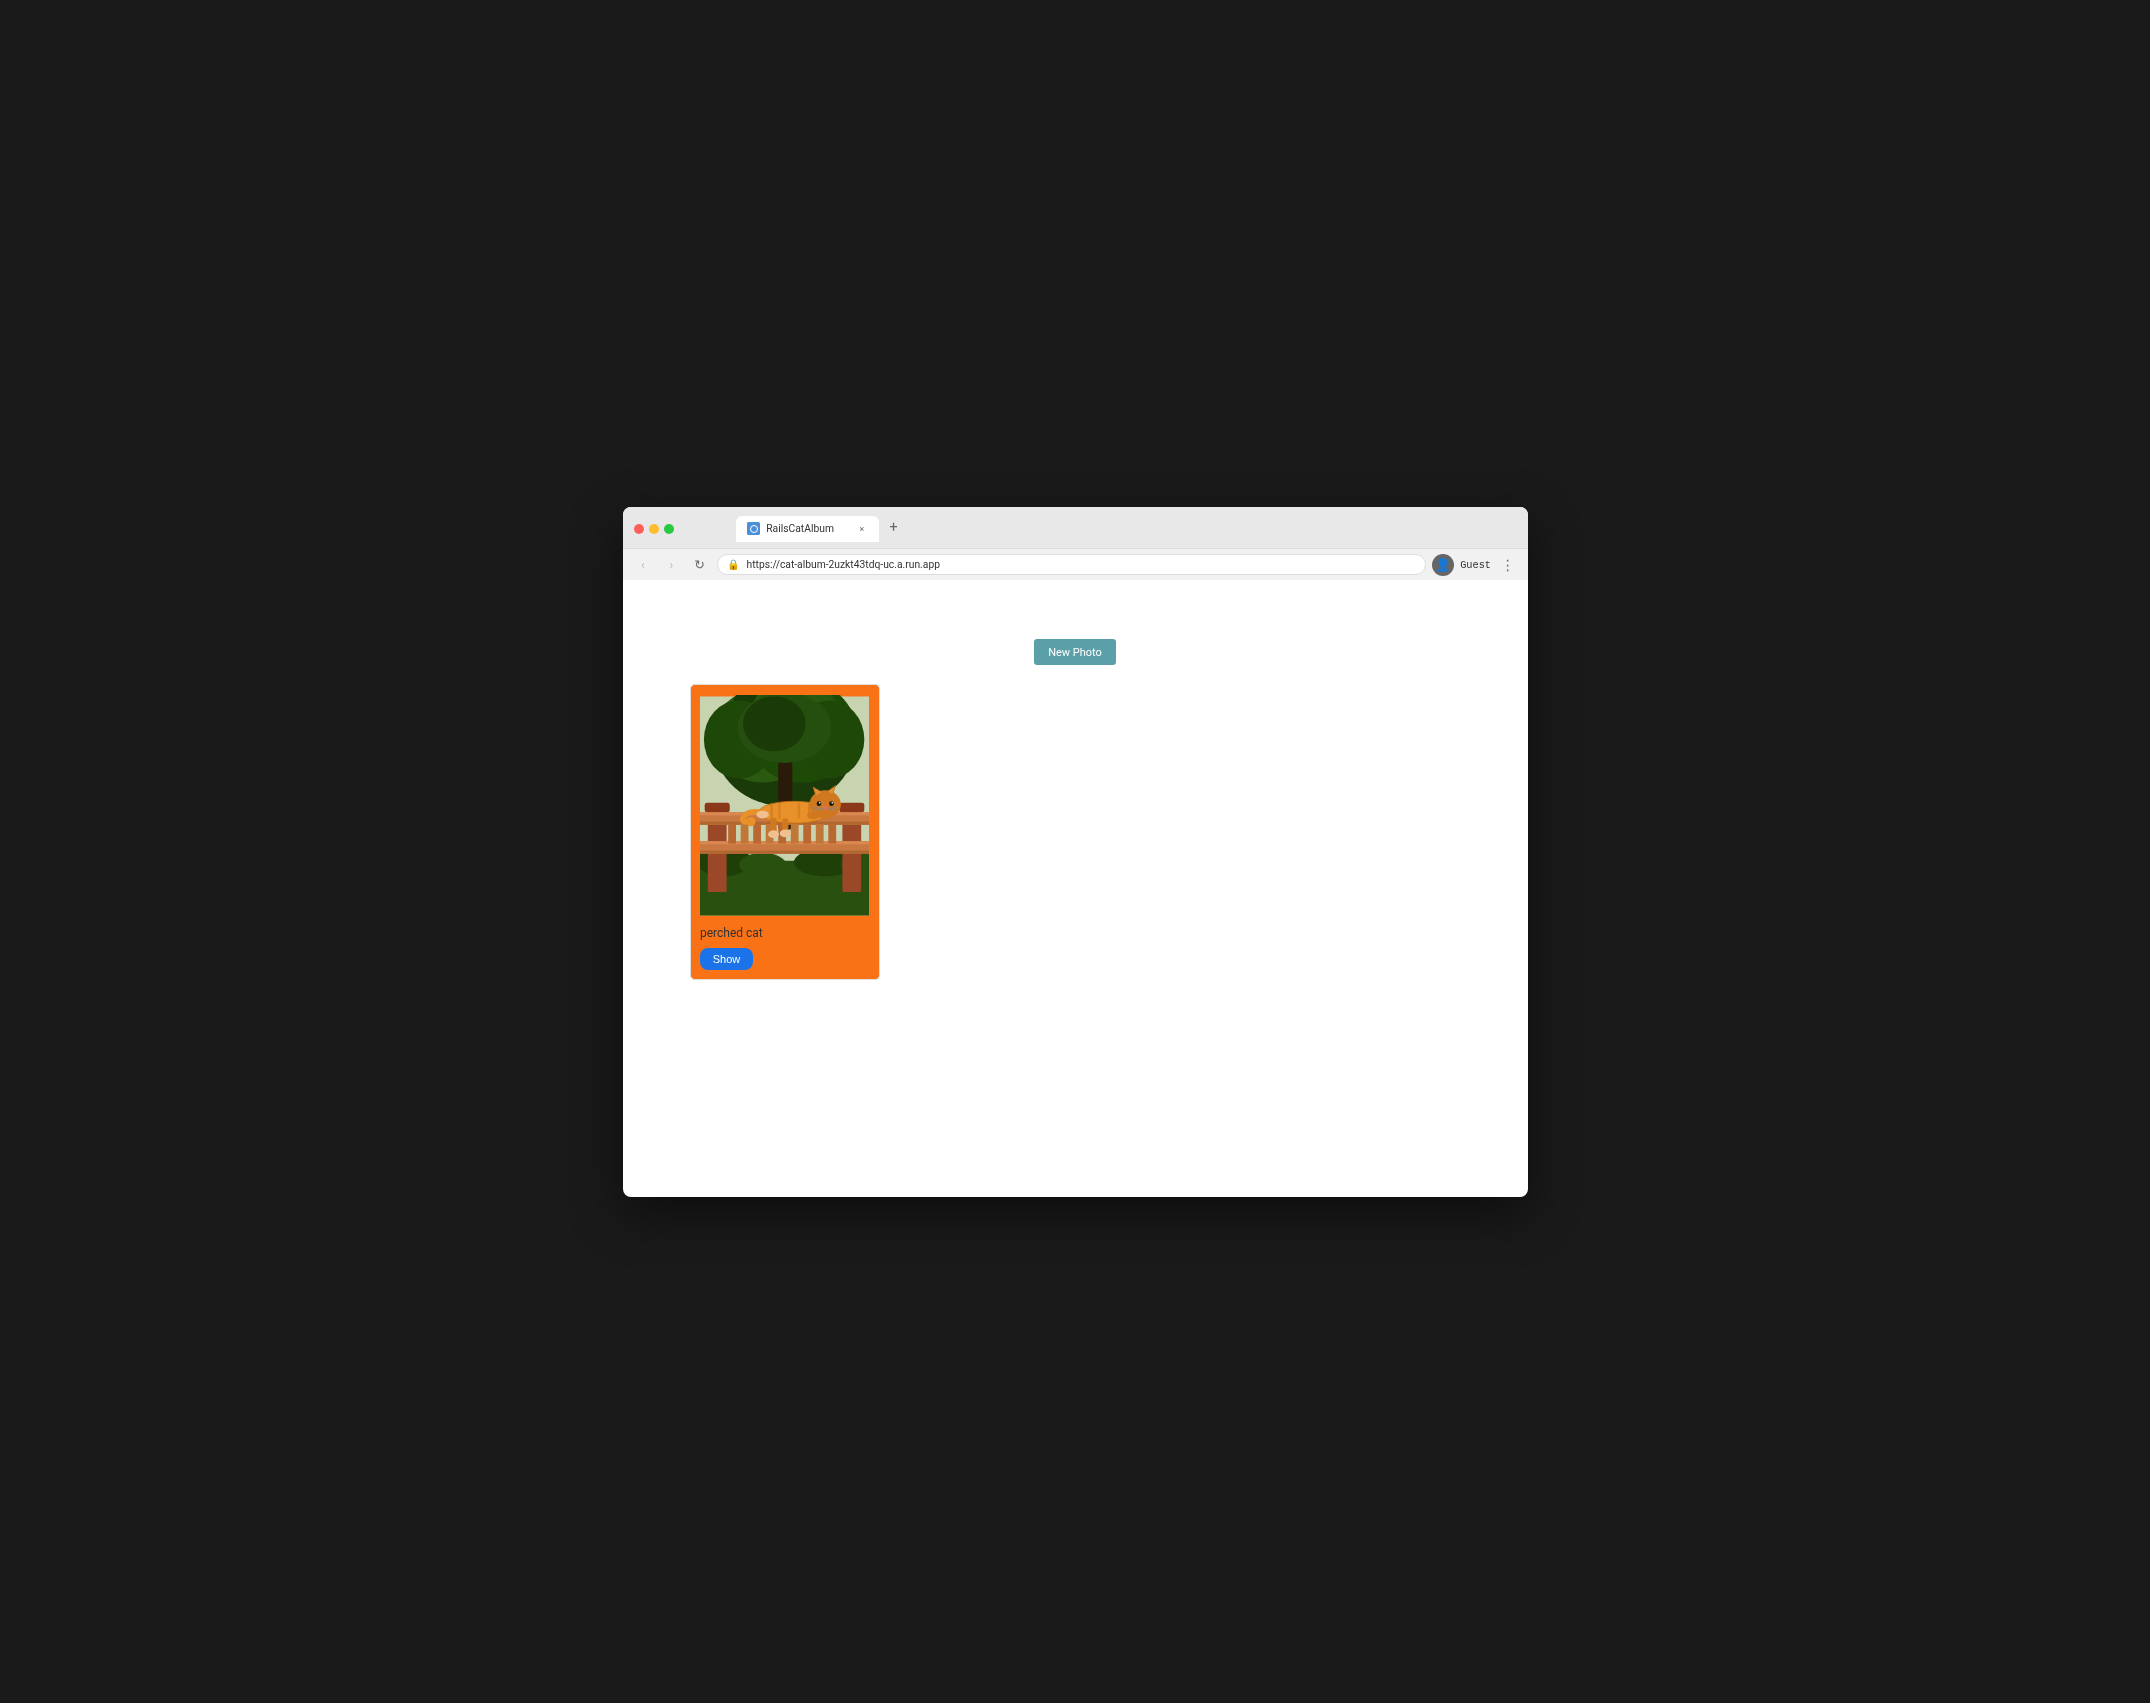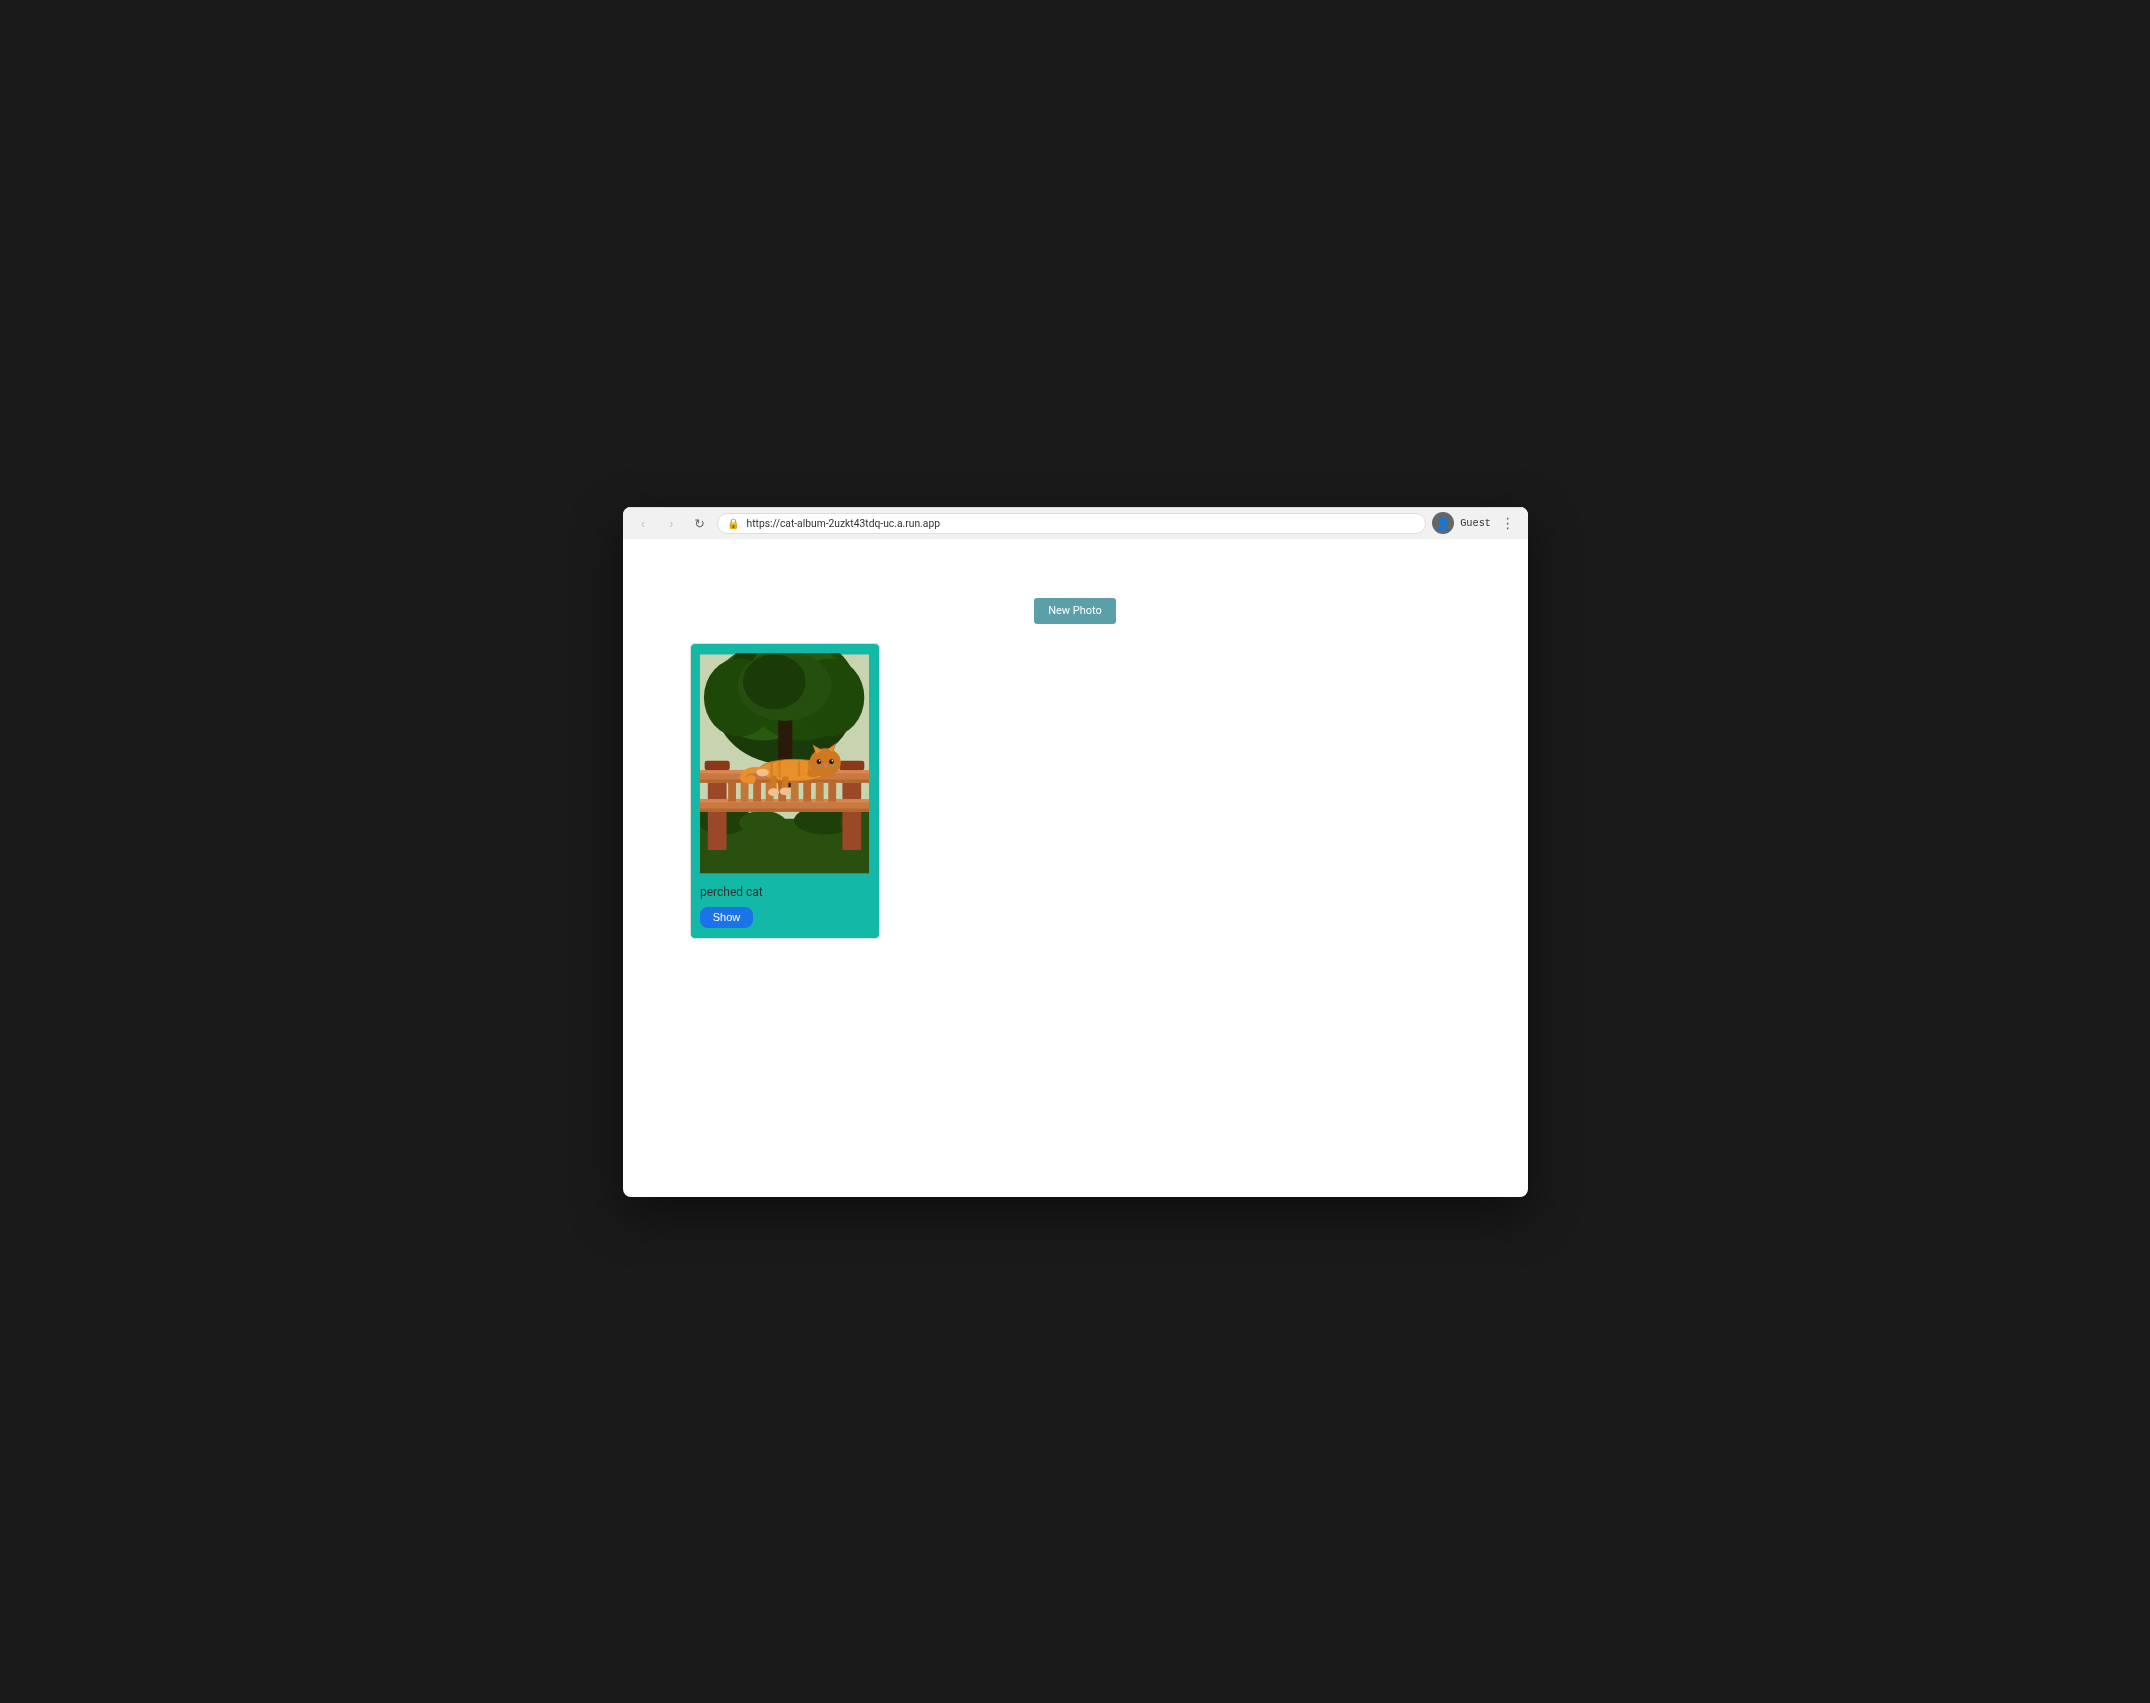--- a/index.html
+++ b/index.html
@@ -255,21 +255,21 @@
       flex-wrap: wrap;
       gap: 12.7px;
       padding: 0 48px;
     }
 
     .photo-card {
       border: 0.8px solid #ddd;
       border-radius: 4.8px;
       padding: 9.5px;
       width: 190px;
-      background: #14b8a6;
+      background: #f97316;
     }
 
     .photo-image-container {
       width: 100%;
       height: 222px;
       overflow: hidden;
       margin-bottom: 9.5px;
     }
 
     .photo-name {
@@ -288,20 +288,37 @@
       cursor: pointer;
       font-family: Liberation Sans, sans-serif;
     }
   </style>
 </head>
 <body>
 
 <div class="browser-window">
 
   <div class="browser-chrome">
+    <div class="title-bar">
+      <div class="traffic-lights">
+        <div class="traffic-light close"></div>
+        <div class="traffic-light minimize"></div>
+        <div class="traffic-light maximize"></div>
+      </div>
+      <div class="tab-bar">
+        <div class="tab">
+          <div class="tab-favicon">
+            <div class="tab-favicon-inner"></div>
+          </div>
+          <span class="tab-title">RailsCatAlbum</span>
+          <div class="tab-close">×</div>
+        </div>
+        <div class="tab-new">+</div>
+      </div>
+    </div>
 
     <div class="toolbar-bar">
       <div class="nav-btn disabled">‹</div>
       <div class="nav-btn disabled">›</div>
       <div class="nav-btn">↻</div>
       <div class="address-bar">
         <span class="lock-icon">🔒</span>
         <span class="address-text">https://cat-album-2uzkt43tdq-uc.a.run.app</span>
       </div>
       <div class="toolbar-right">

